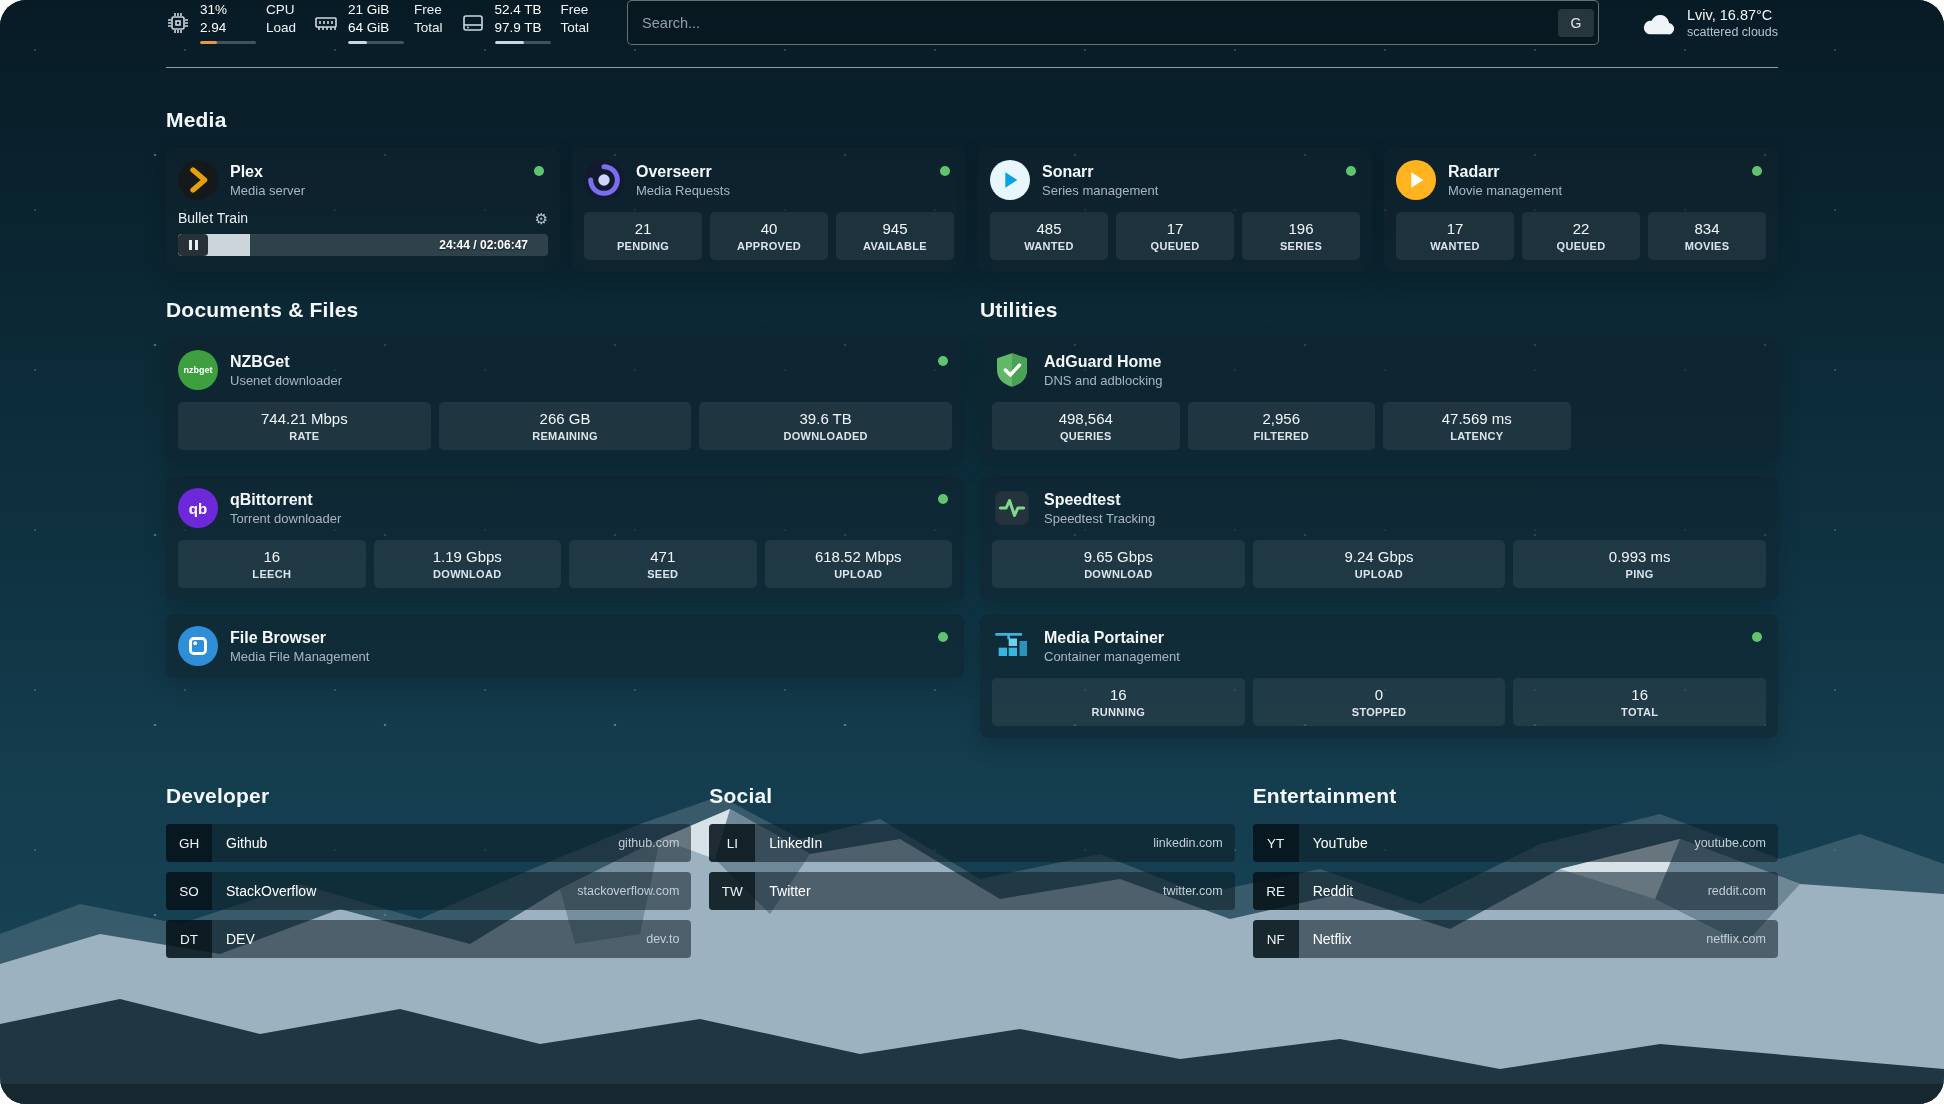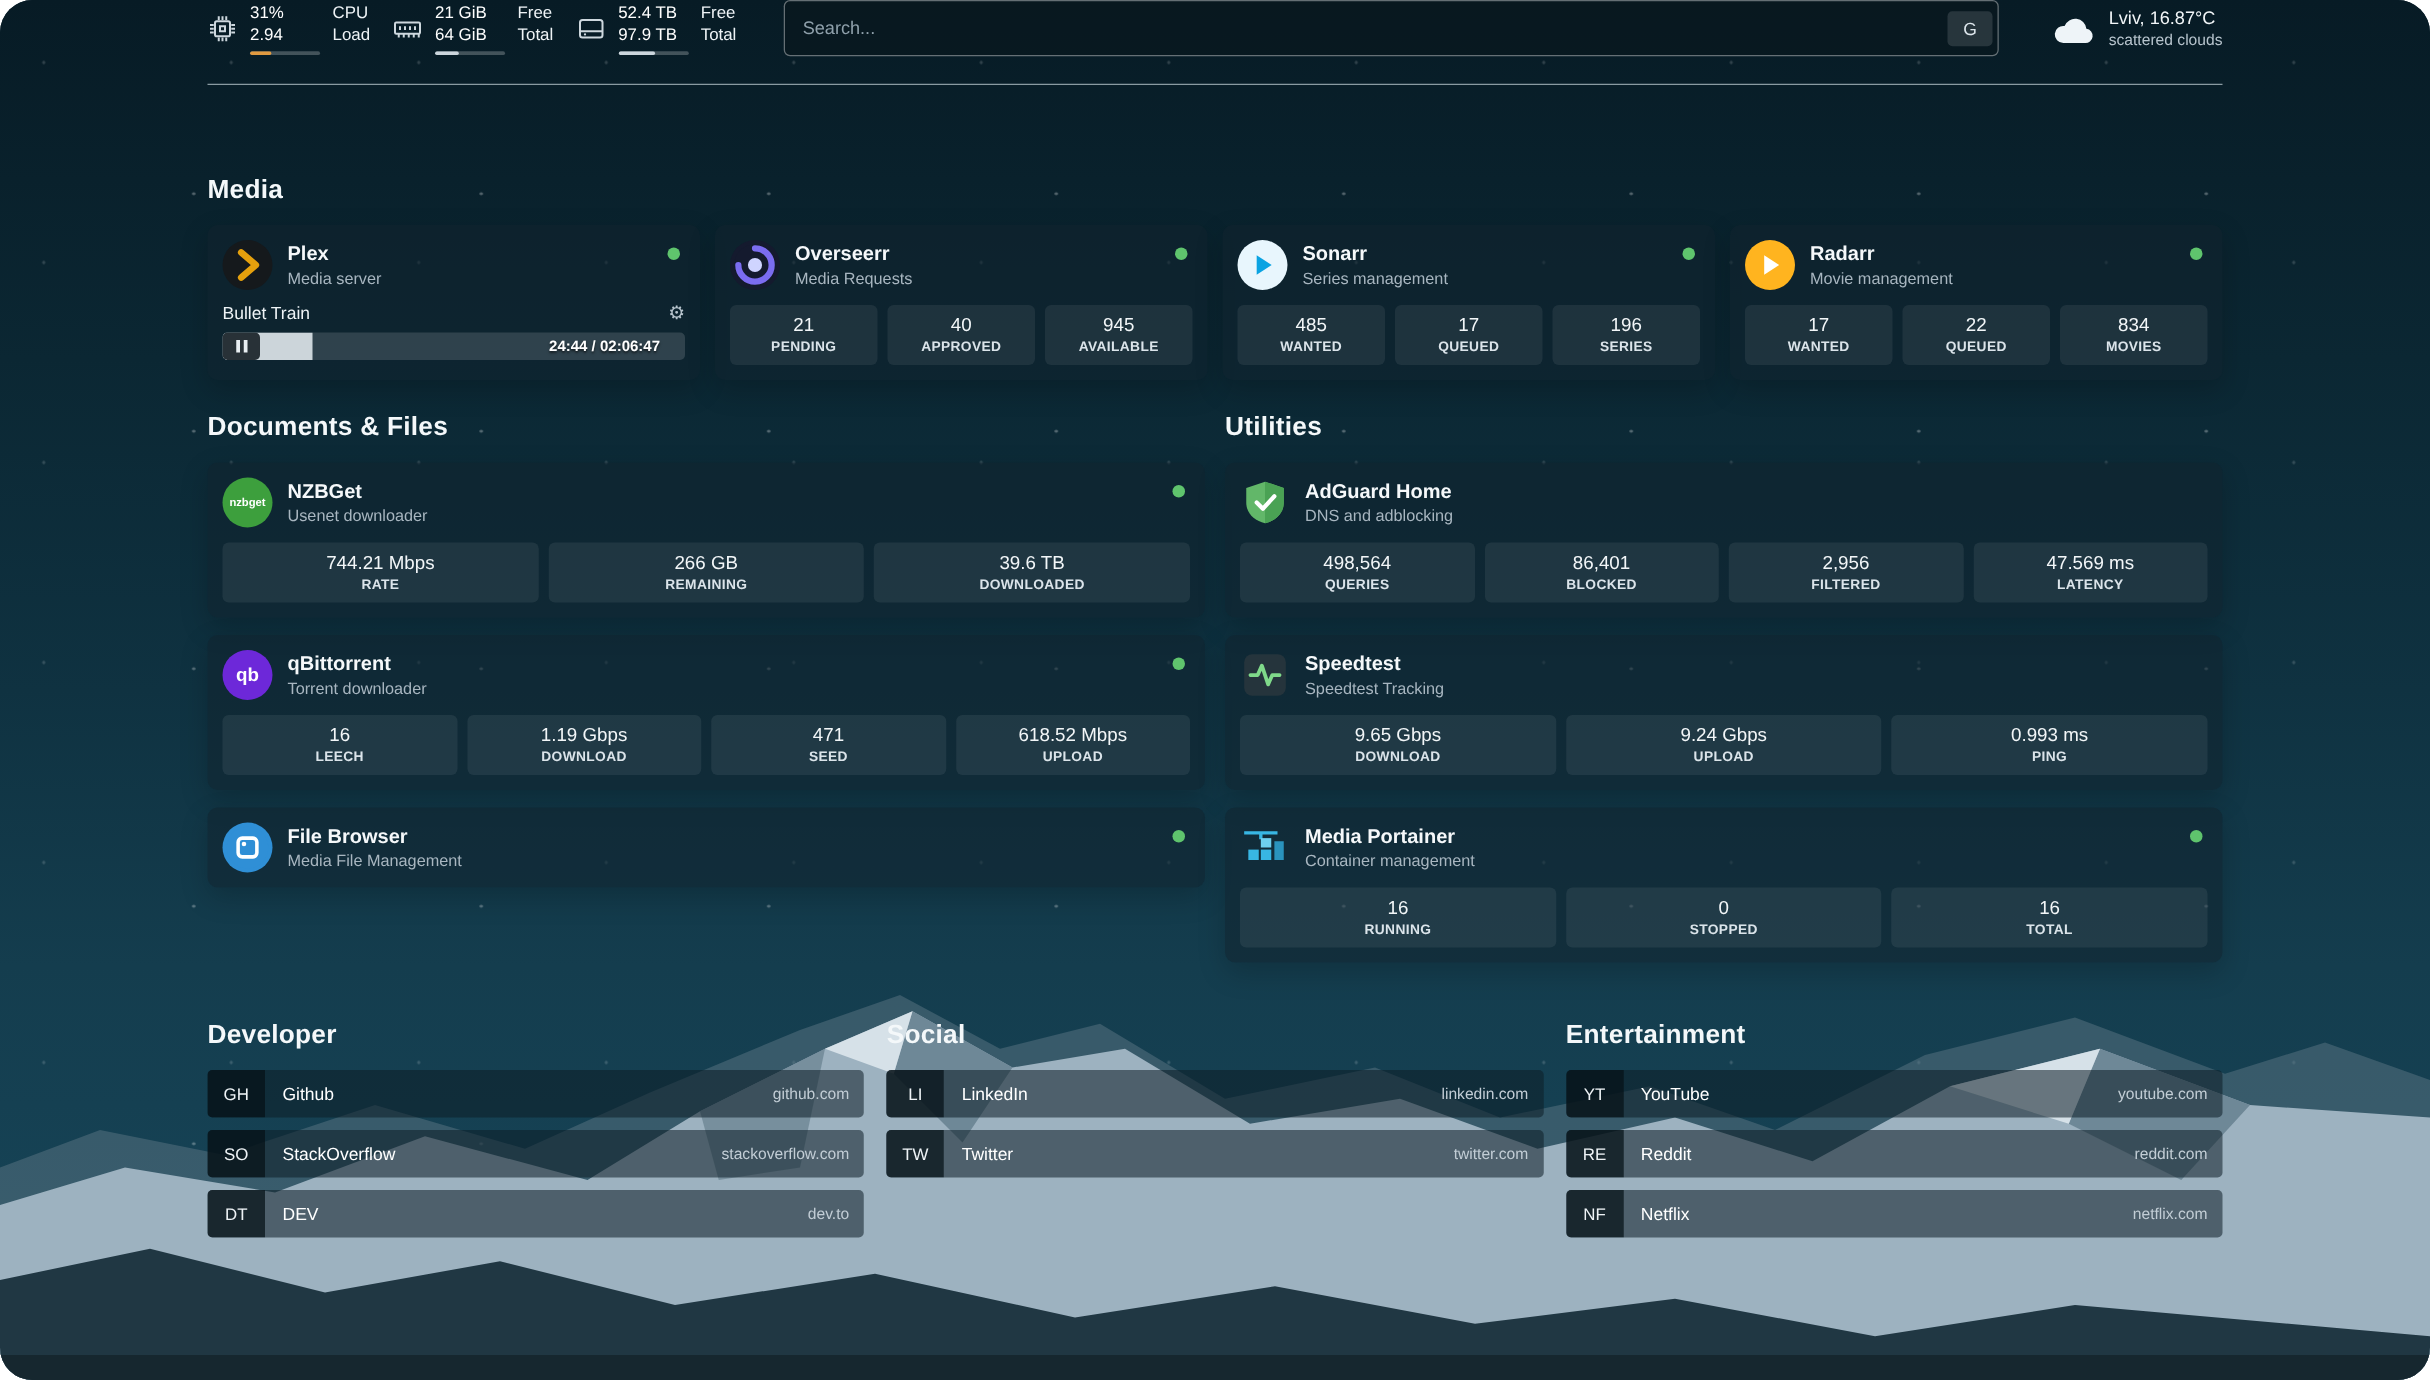--- a/index.html
+++ b/index.html
@@ -39,21 +39,21 @@
   .searchwrap input::placeholder { color:#8fa0ab; }
   .search-btn { position:absolute; right:5px; top:50%; transform:translateY(-50%); width:36px; height:28px;
     background:rgba(255,255,255,0.13); color:#dde6ec; border:none; border-radius:4px; font-size:14px; cursor:pointer;
     font-family:"Liberation Sans", sans-serif; }
   .weather { display:flex; align-items:center; gap:12px; flex:none; }
   .weather svg { width:34px; height:26px; display:block; }
   .w-loc { font-size:14.5px; color:#f2f6f8; }
   .w-desc { font-size:12.5px; color:#b6c3cc; margin-top:2px; }
   .divider { border-top:1px solid rgba(225,238,244,0.6); margin-top:22px; }
   
-  .sec-media { margin-top:72px; }
+  .sec-media { margin-top:40px; }
   .grid-4 { display:grid; grid-template-columns:repeat(4,1fr); gap:12px; }
   .two-col { display:grid; grid-template-columns:1fr 1fr; gap:16px; margin-top:26px; }
   .stack { display:flex; flex-direction:column; gap:14px; }
   .card { background:rgba(16,35,46,0.55); border-radius:8px; padding:12px; box-shadow:0 8px 22px rgba(0,0,0,0.18); }
   .card-head { display:flex; align-items:center; gap:12px; }
   .app-icon { width:40px; height:40px; border-radius:50%; flex:none; display:flex; align-items:center; justify-content:center; overflow:hidden; }
   .app-icon svg { width:40px; height:40px; display:block; }
   .app-icon.txt { font-weight:bold; color:#fff; }
   .icon-nzbget { background:#3d9f3d; font-size:9px; }
   .icon-qbit { background:#6d28d9; font-size:15px; }
@@ -419,24 +419,20 @@
                 <div class="app-name">AdGuard Home</div>
                 <div class="app-sub">DNS and adblocking</div>
               </div>
             </div>
             <div class="stats cols-4">
               <div class="stat">
                 <div class="stat-value">498,564</div>
                   <div class="stat-label">QUERIES</div>
               </div>
               <div class="stat">
-                <div class="stat-value">86,401</div>
-                  <div class="stat-label">BLOCKED</div>
-              </div>
-              <div class="stat">
                 <div class="stat-value">2,956</div>
                   <div class="stat-label">FILTERED</div>
               </div>
               <div class="stat">
                 <div class="stat-value">47.569 ms</div>
                   <div class="stat-label">LATENCY</div>
               </div>
             </div>
           </div>
 

